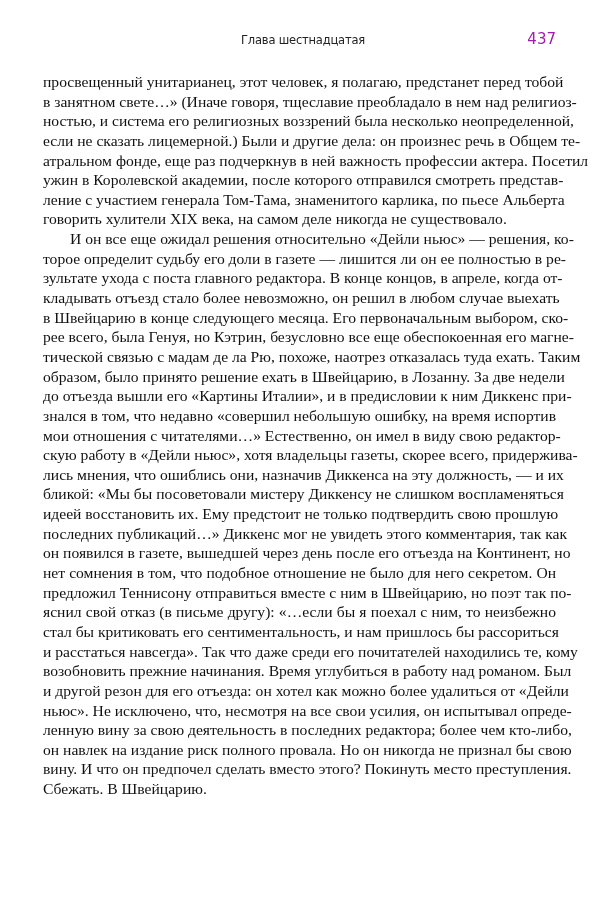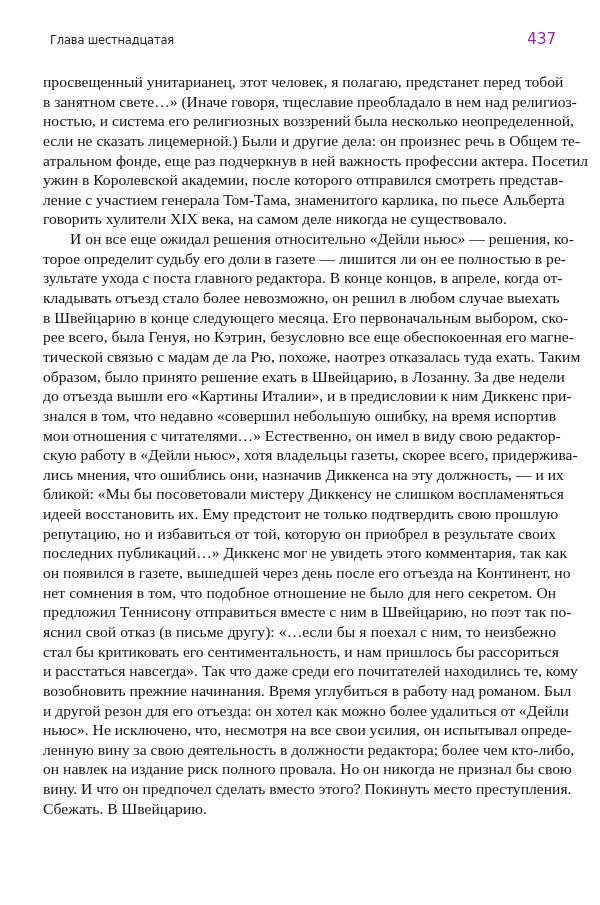--- a/index.html
+++ b/index.html
@@ -1,21 +1,21 @@
 <!DOCTYPE html>
 <html><head>
 <meta charset="utf-8">
 <style>
   html, body { margin: 0; padding: 0; background: #ffffff; }
   body { width: 600px; height: 905px; position: relative; overflow: hidden; }
   .header {
     position: absolute; top: 33px; left: 50px; width: 506px; height: 20px;
   }
   .running-head {
-    position: absolute; left: 0; right: 0; top: 0; 
+    position: absolute; left: 0; right: 0; top: 0; text-align: center;
     font-family: "DejaVu Sans", sans-serif; font-size: 11.5px; color: #222;
     letter-spacing: -0.2px;
   }
   .page-number {
     position: absolute; right: 0; top: -3px;
     font-family: "DejaVu Sans", sans-serif; font-size: 15px; color: #a21caf;
   }
   .body-text {
     position: absolute; top: 72px; left: 43px; width: 513px;
     font-family: "Liberation Serif", serif; font-size: 15.6px; line-height: 19.65px;
@@ -56,29 +56,28 @@
       <span class="line">рее всего, была Генуя, но Кэтрин, безусловно все еще обеспокоенная его магне-</span>
       <span class="line">тической связью с мадам де ла Рю, похоже, наотрез отказалась туда ехать. Таким</span>
       <span class="line">образом, было принято решение ехать в Швейцарию, в Лозанну. За две недели</span>
       <span class="line">до отъезда вышли его «Картины Италии», и в предисловии к ним Диккенс при-</span>
       <span class="line">знался в том, что недавно «совершил небольшую ошибку, на время испортив</span>
       <span class="line">мои отношения с читателями…» Естественно, он имел в виду свою редактор-</span>
       <span class="line">скую работу в «Дейли ньюс», хотя владельцы газеты, скорее всего, придержива-</span>
       <span class="line">лись мнения, что ошиблись они, назначив Диккенса на эту должность, — и их</span>
       <span class="line">бликой: «Мы бы посоветовали мистеру Диккенсу не слишком воспламеняться</span>
       <span class="line">идеей восстановить их. Ему предстоит не только подтвердить свою прошлую</span>
-      <span class="line">репутацию, но и избавиться от той, которую он приобрел в результате своих</span>
       <span class="line">последних публикаций…» Диккенс мог не увидеть этого комментария, так как</span>
       <span class="line">он появился в газете, вышедшей через день после его отъезда на Континент, но</span>
       <span class="line">нет сомнения в том, что подобное отношение не было для него секретом. Он</span>
       <span class="line">предложил Теннисону отправиться вместе с ним в Швейцарию, но поэт так по-</span>
       <span class="line">яснил свой отказ (в письме другу): «…если бы я поехал с ним, то неизбежно</span>
       <span class="line">стал бы критиковать его сентиментальность, и нам пришлось бы рассориться</span>
       <span class="line">и расстаться навсегда». Так что даже среди его почитателей находились те, кому</span>
       <span class="line">возобновить прежние начинания. Время углубиться в работу над романом. Был</span>
       <span class="line">и другой резон для его отъезда: он хотел как можно более удалиться от «Дейли</span>
       <span class="line">ньюс». Не исключено, что, несмотря на все свои усилия, он испытывал опреде-</span>
-      <span class="line">ленную вину за свою деятельность в должности редактора; более чем кто-либо,</span>
+      <span class="line">ленную вину за свою деятельность в последних редактора; более чем кто-либо,</span>
       <span class="line">он навлек на издание риск полного провала. Но он никогда не признал бы свою</span>
       <span class="line">вину. И что он предпочел сделать вместо этого? Покинуть место преступления.</span>
       <span class="line last">Сбежать. В Швейцарию.</span>
     </div>
   </div>
 
 </body></html>

